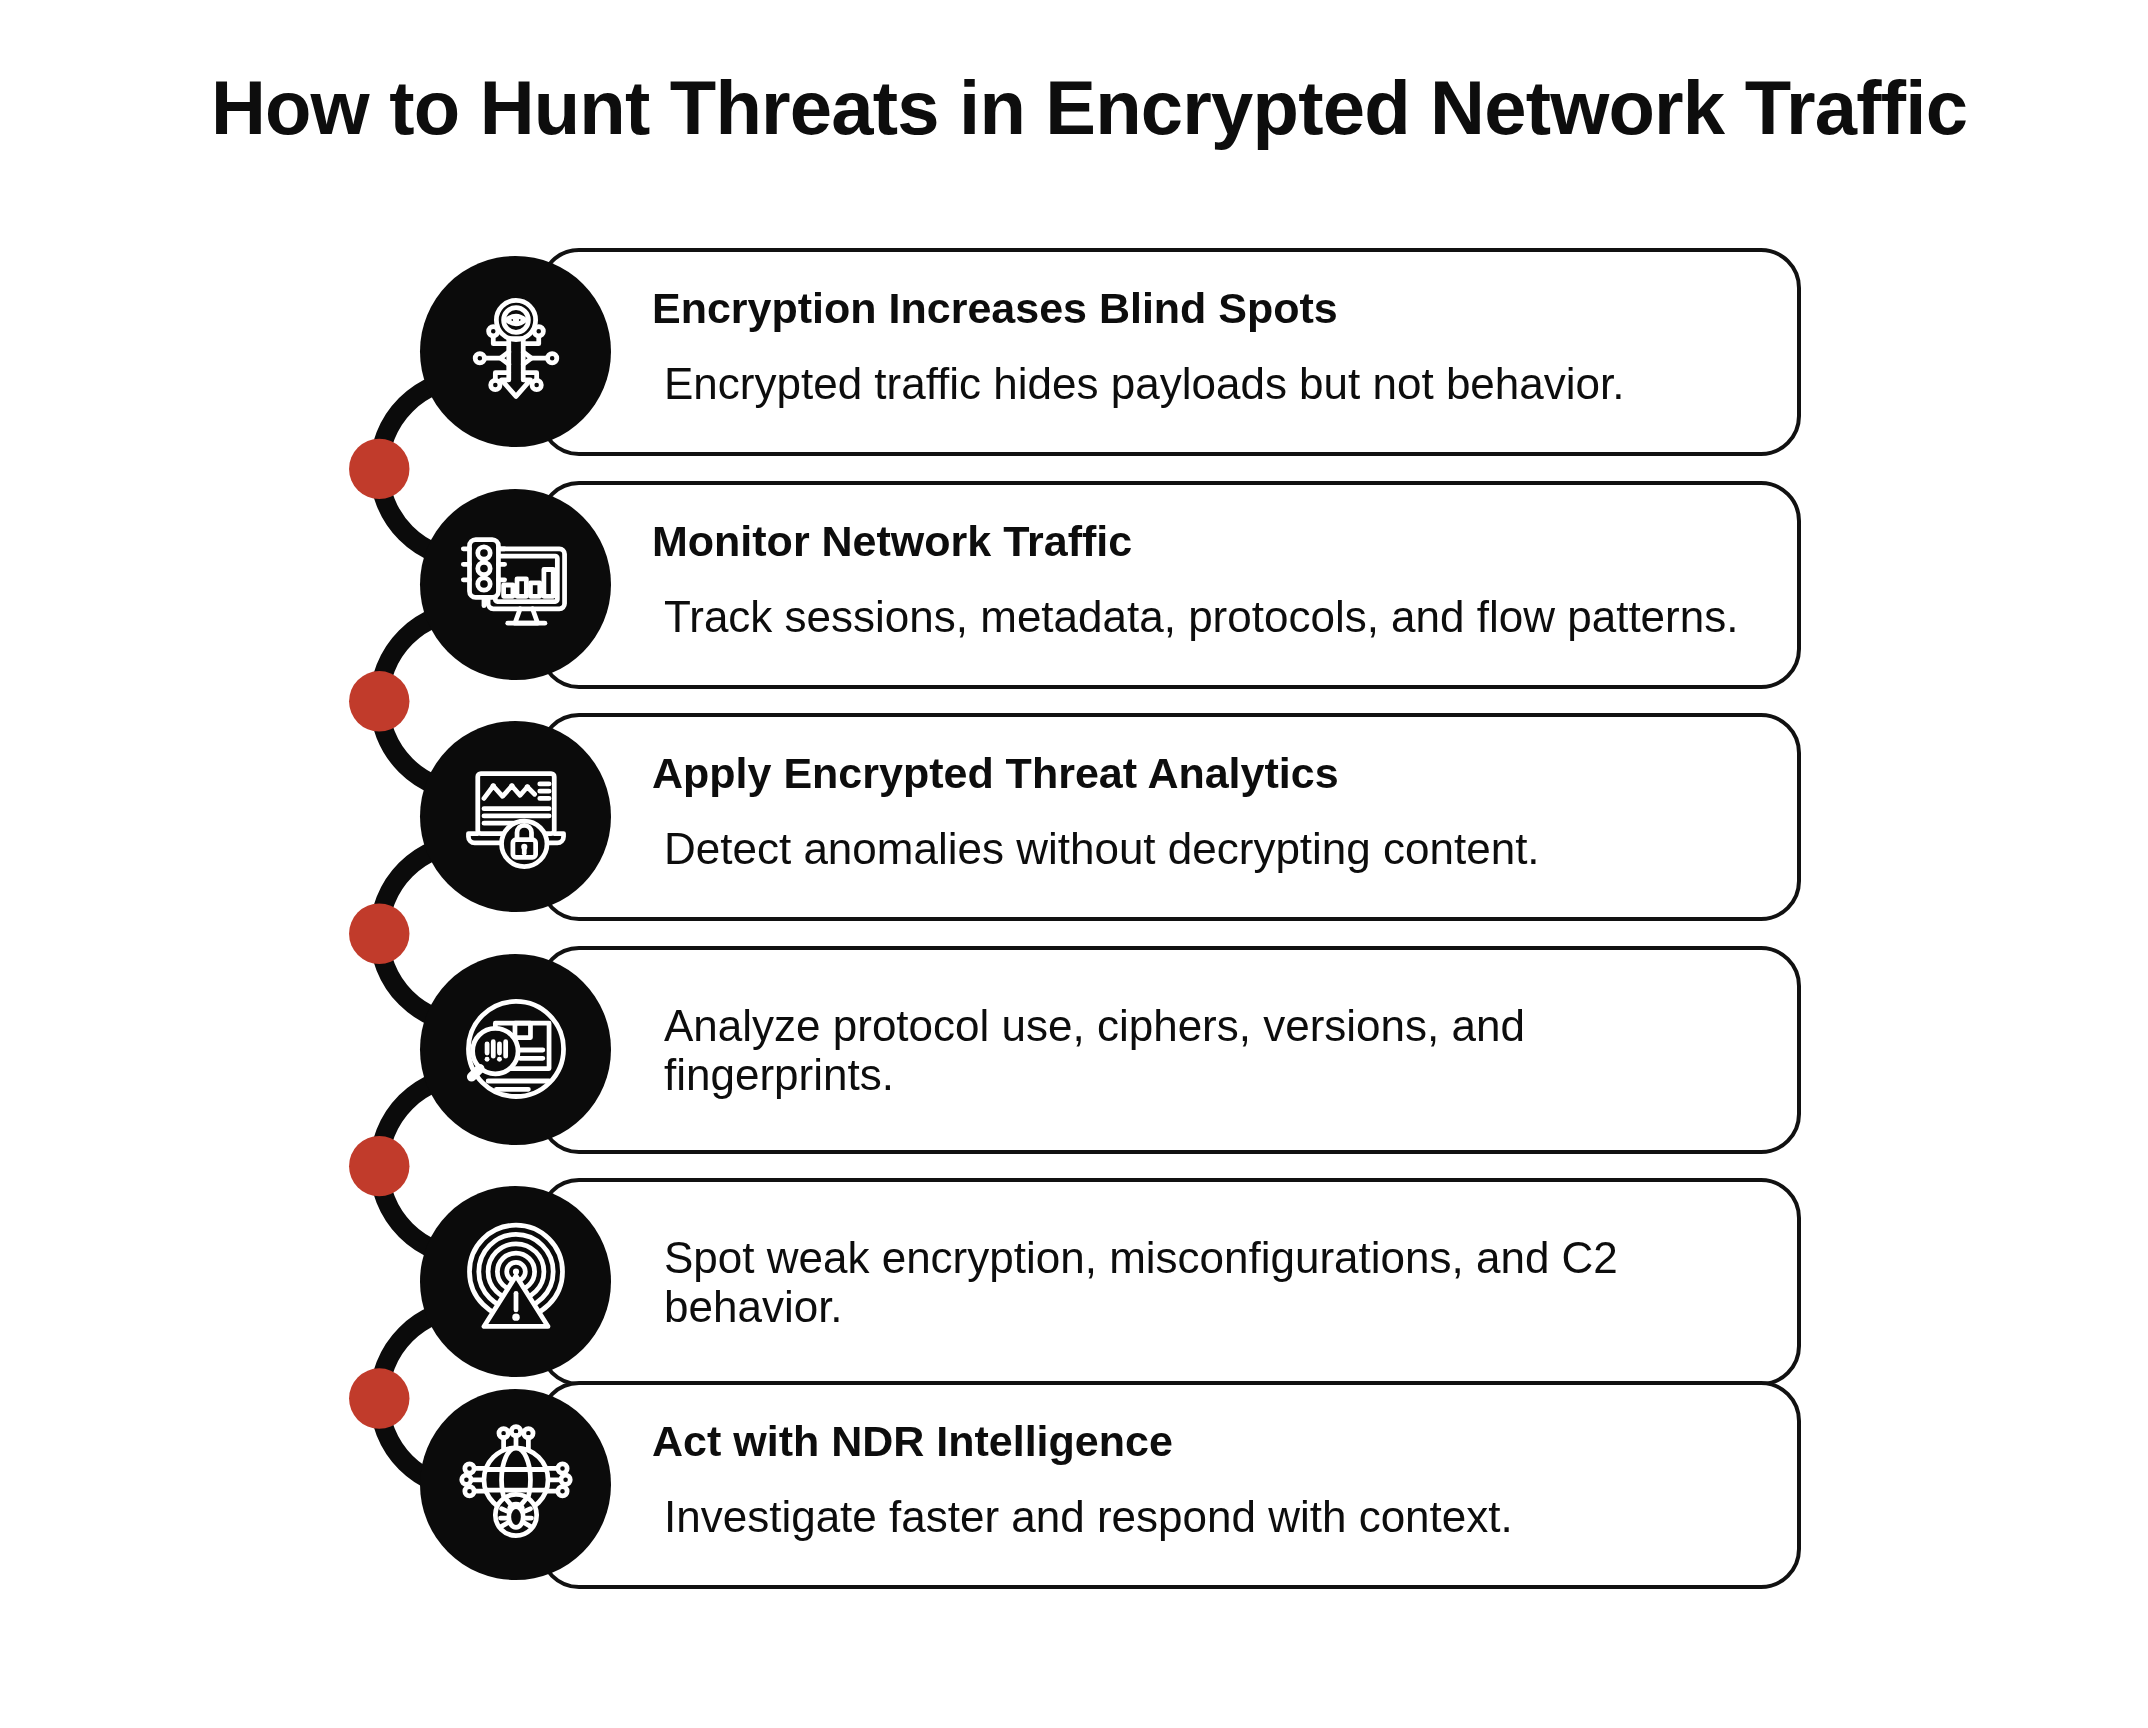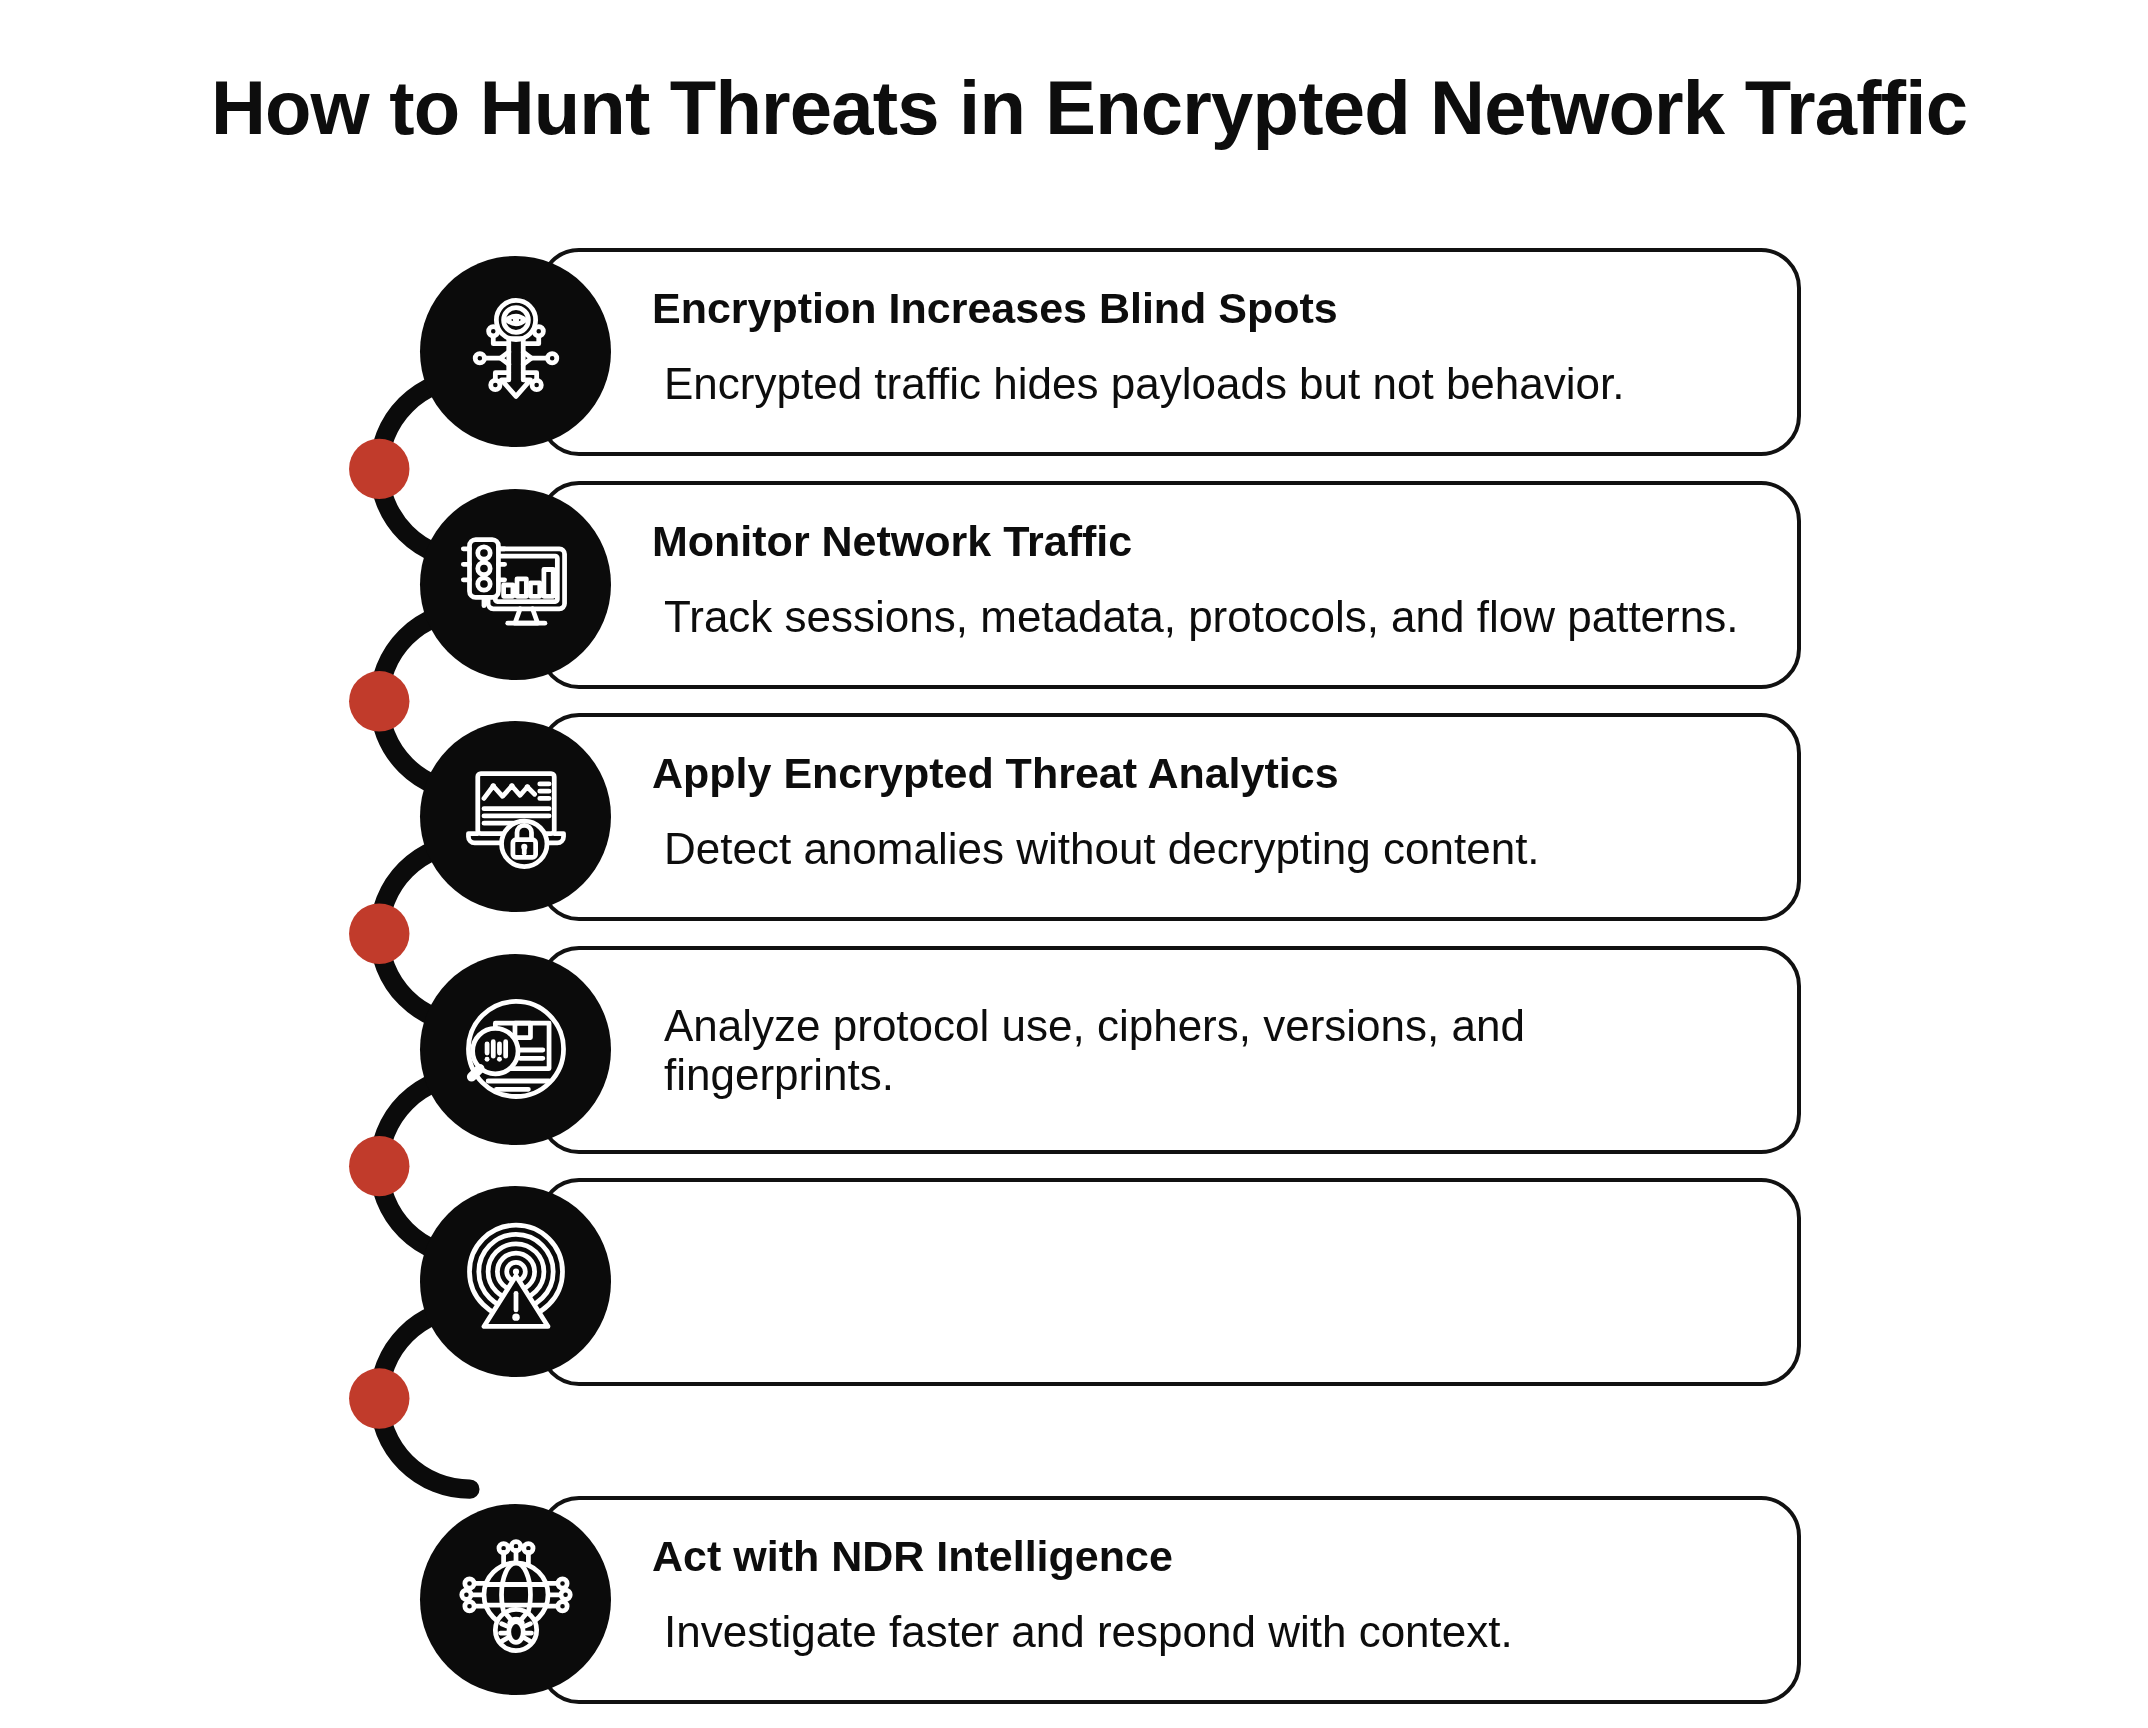--- a/index.html
+++ b/index.html
@@ -156,38 +156,39 @@
     <path class="s" d="M32 54 v9 M38 52 v14 M44 54 v9 M50 52 v14"></path>
     <circle class="f" cx="32" cy="69" r="2.4"></circle>
               <circle class="f" cx="44" cy="69" r="2.4"></circle>
     <path class="s" style="stroke-width:9" d="M25 78 L17 86"></path>
   </svg>
           </span>
     </div>
   </section>
       <section class="row" style="top: 1178px;">
     <div class="card">
+      <p class="step-desc">Spot weak encryption, misconfigurations, and C2 behavior.</p>
     </div>
     <div class="badge">
       <span class="icon">
             <svg viewBox="0 0 120 120">
     <circle class="s" cx="60" cy="50" r="9"></circle>
               <circle class="f" cx="60" cy="50" r="3"></circle>
     <circle class="s" cx="60" cy="50" r="18"></circle>
               <circle class="s" cx="60" cy="50" r="27"></circle>
     <circle class="s" cx="60" cy="50" r="36"></circle>
               <circle class="s" cx="60" cy="50" r="45"></circle>
     <path class="k" d="M60 54 L29 103 H91 Z"></path>
     <path class="s" d="M60 71 v16"></path>
               <circle class="f" cx="60" cy="94" r="3.6"></circle>
   </svg>
           </span>
     </div>
   </section>
-      <section class="row" style="top: 1496px;">
+      <section class="row" style="top: 1381px;">
     <div class="card">
       <h2 class="step-title">Act with NDR Intelligence</h2>
       <p class="step-desc">Investigate faster and respond with context.</p>
     </div>
     <div class="badge">
       <span class="icon">
             <svg viewBox="0 0 120 120">
     <circle class="s" cx="60" cy="55" r="31"></circle>
               <ellipse class="s" cx="60" cy="55" rx="14" ry="31"></ellipse>
     <path class="s" d="M31.5 45 H88.5 M31.5 65 H88.5"></path>

